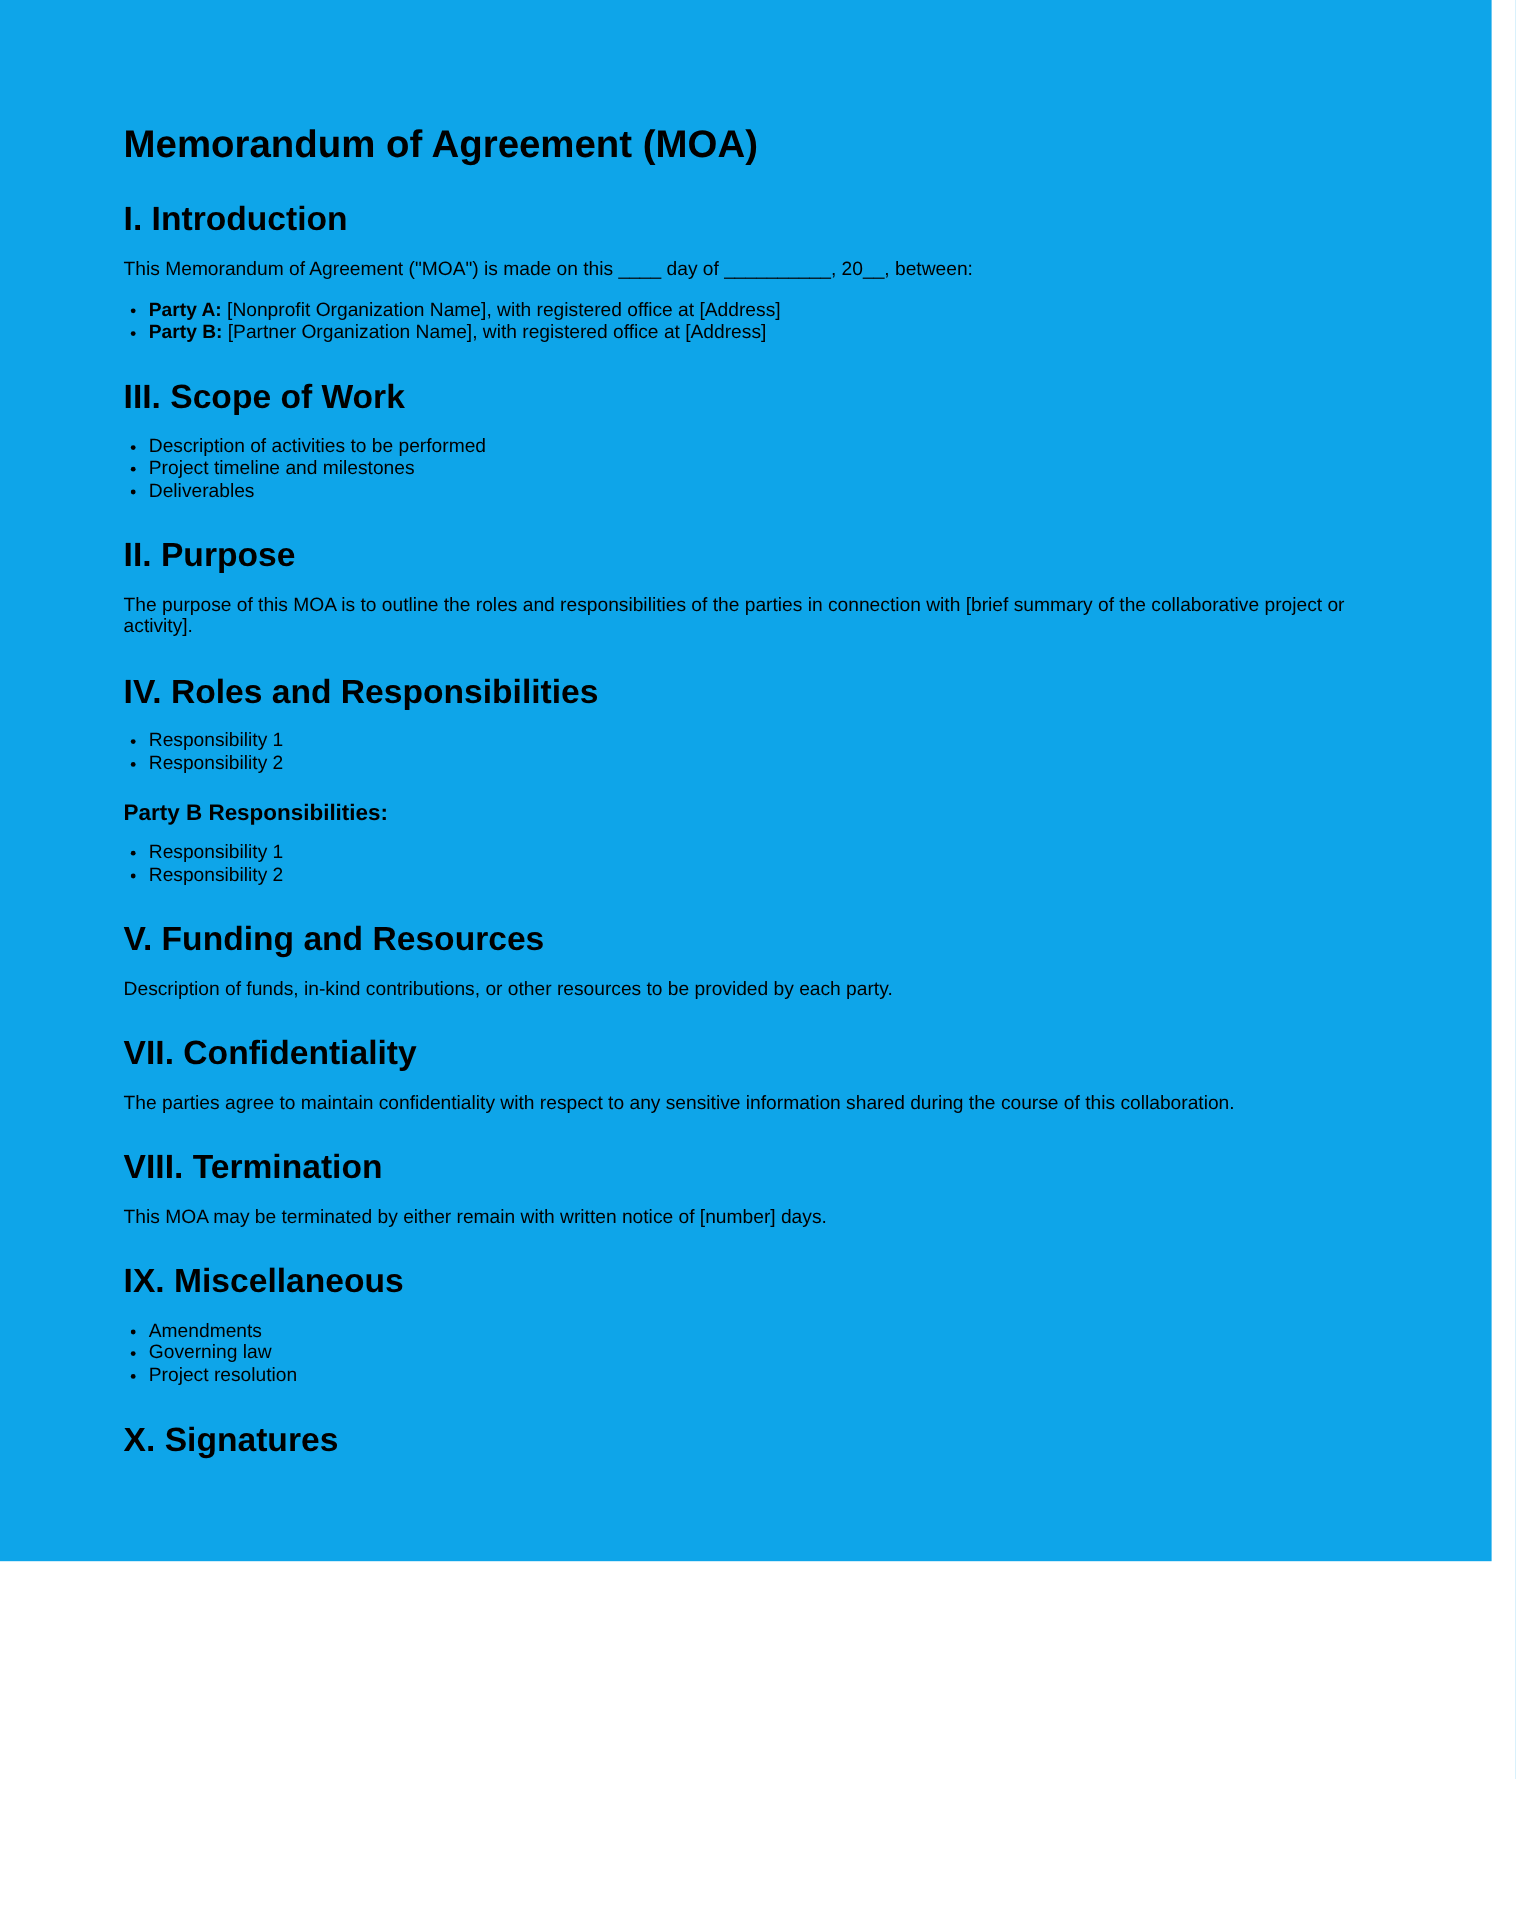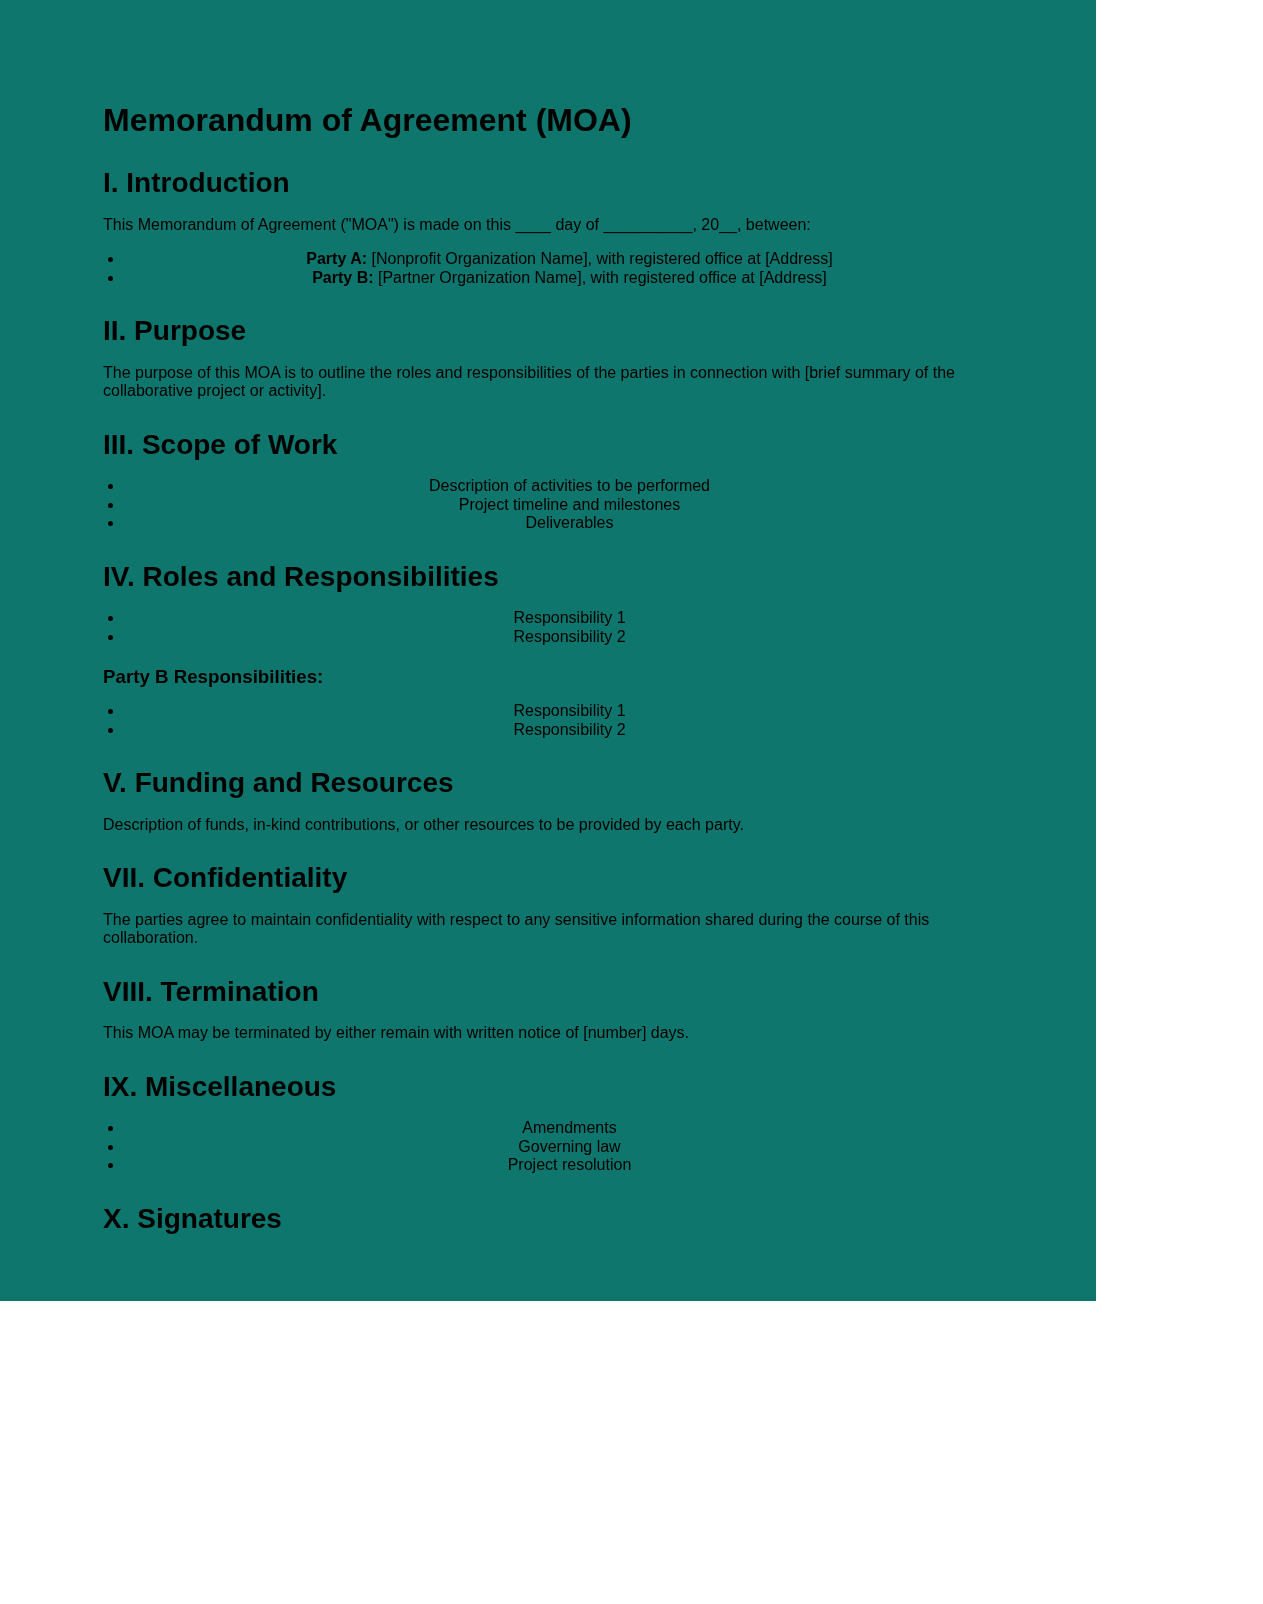--- a/index.html
+++ b/index.html
@@ -11,25 +11,25 @@
     width: 1263px;
     height: 1604px;
     font-family: "Liberation Sans", sans-serif;
     color: #000000;
     font-size: 16px;
     line-height: 1.16;
     overflow: hidden;
   }
   .page {
     box-sizing: border-box;
-    width: 1096px;
+    width: 1243px;
     height: 1301px;      
     padding: 102px 81px 0 103px;
     overflow: hidden;
-    background: #0f766e;
+    background: #0ea5e9;
   }
   h1 {
     font-size: 32px;
     font-weight: bold;
     margin: 0 0 22px 0;
   }
   h2 {
     font-size: 28px;
     font-weight: bold;
     margin: 28px 0 16px 0;
@@ -38,21 +38,20 @@
     font-size: 18.72px;
     font-weight: bold;
     margin: 20px 0 14px 0;
   }
   p {
     margin: 0 0 16px 0;
   }
   ul {
     margin: 0 0 16px 0;
     padding-left: 21px;
-    text-align: center;
   }
   li {
     margin: 0;
   }
   strong {
     font-weight: bold;
   }
   section {
     margin: 0;
   }
@@ -65,30 +64,30 @@
   <div id="sections">
       <section>
         <h2>I. Introduction</h2>
         <p>This Memorandum of Agreement ("MOA") is made on this ____ day of __________, 20__, between:</p>
         <ul>
           <li><strong>Party A:</strong> [Nonprofit Organization Name], with registered office at [Address]</li>
           <li><strong>Party B:</strong> [Partner Organization Name], with registered office at [Address]</li>
         </ul>
       </section>
       <section>
-        <h2>II. Purpose</h2>
-        <p>The purpose of this MOA is to outline the roles and responsibilities of the parties in connection with [brief summary of the collaborative project or activity].</p>
-      </section>
-      <section>
         <h2>III. Scope of Work</h2>
         <ul>
           <li>Description of activities to be performed</li>
           <li>Project timeline and milestones</li>
           <li>Deliverables</li>
         </ul>
+      </section>
+      <section>
+        <h2>II. Purpose</h2>
+        <p>The purpose of this MOA is to outline the roles and responsibilities of the parties in connection with [brief summary of the collaborative project or activity].</p>
       </section>
       <section>
         <h2>IV. Roles and Responsibilities</h2>
         <ul>
           <li>Responsibility 1</li>
           <li>Responsibility 2</li>
         </ul>
         <h3>Party B Responsibilities:</h3>
         <ul>
           <li>Responsibility 1</li>

